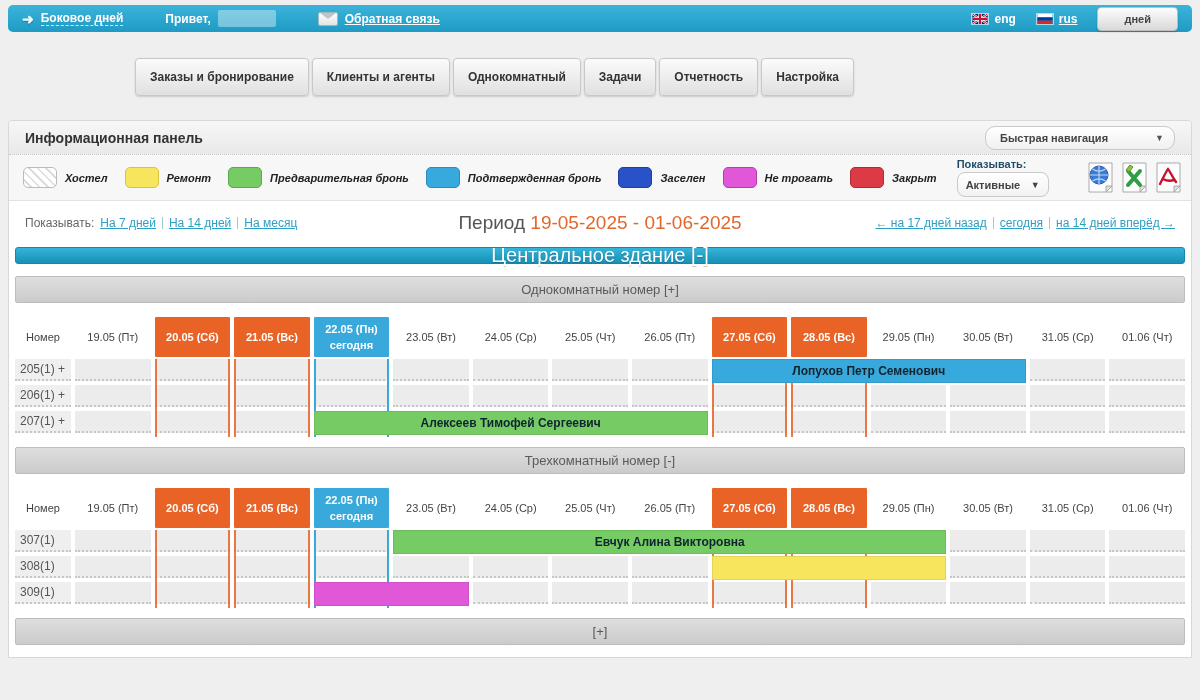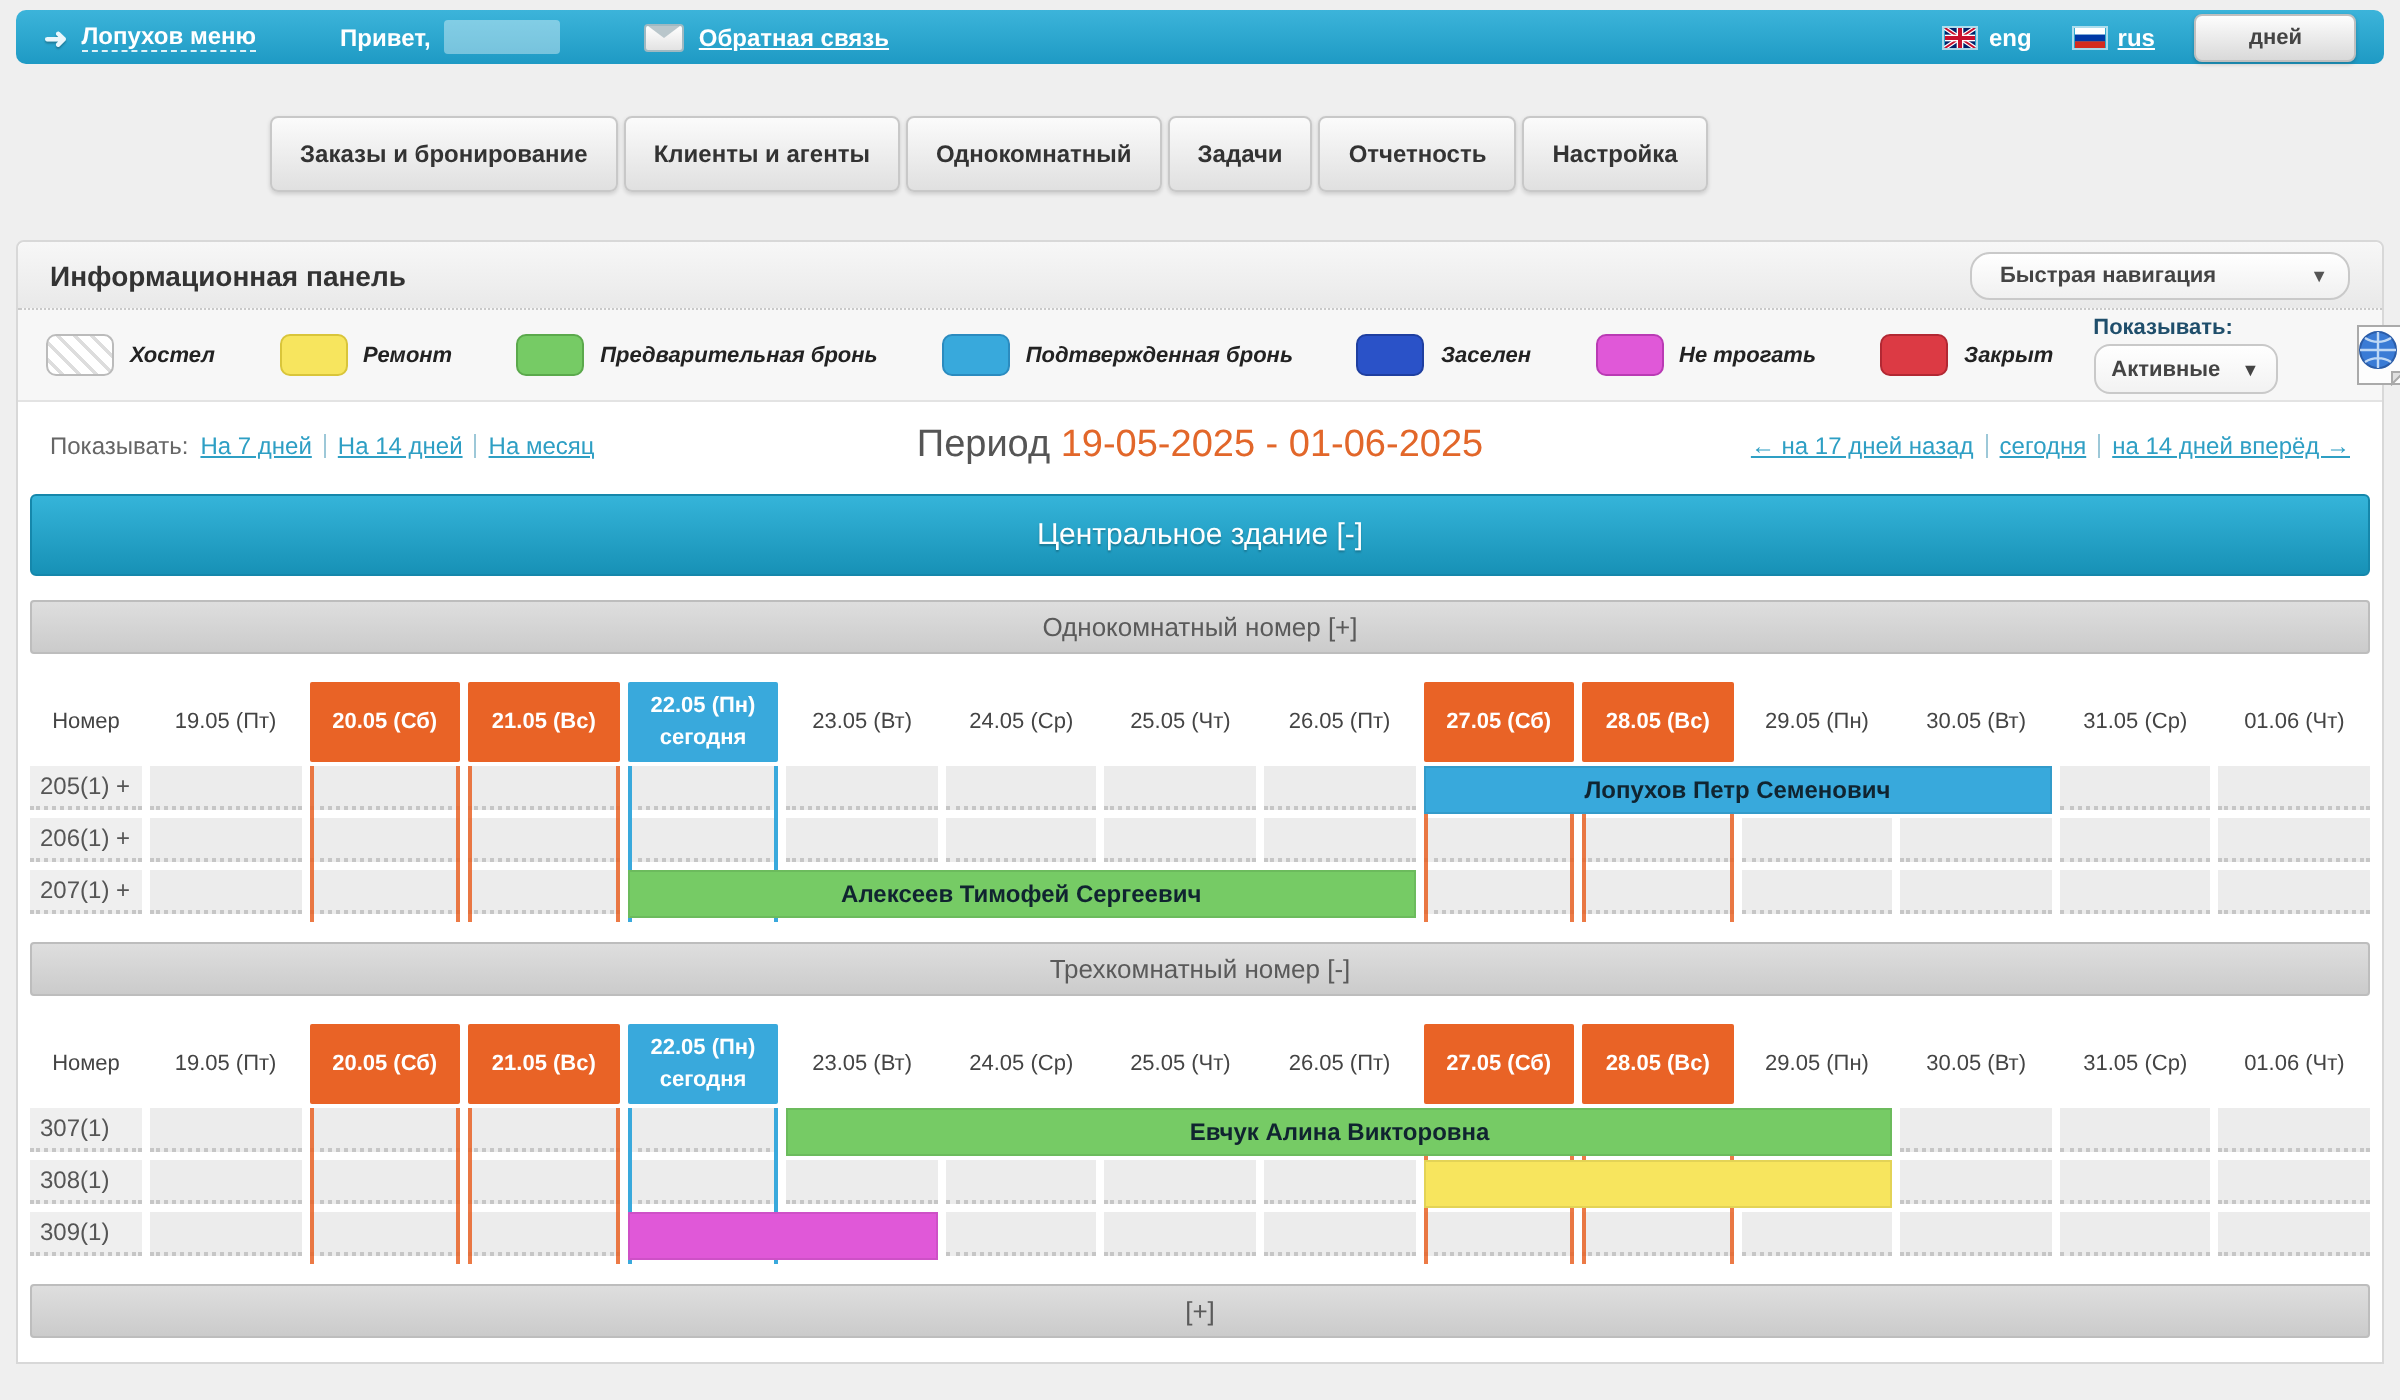--- a/index.html
+++ b/index.html
@@ -75,23 +75,23 @@
   
   .period-row { position:relative; height:44px; display:flex; align-items:center; padding:0 16px; background:#fff; }
   .ranges { display:flex; align-items:center; gap:6px; color:#666; font-size:12px; }
   .tlink { color:#2E9FC4; text-decoration:underline; cursor:pointer; font-size:12px; white-space:nowrap; }
   .sep { border-left:1px solid #9DC8D8; height:12px; }
   .period-center { position:absolute; left:0; right:0; text-align:center; font-size:19px; color:#555; pointer-events:none; }
   .period-value { color:#E2672A; }
   .nav-links { margin-left:auto; display:flex; align-items:center; gap:6px; }
   
   .building-bar {
-    margin:2px 6px 10px; height:41px; border-radius:3px;
+    margin:2px 6px 10px; height:17px; border-radius:3px;
     background:linear-gradient(#35B4D9,#1791B6); border:1px solid #1587AB;
-    color:#fff; font-size:15px; display:flex; align-items:center; justify-content:center;
+    color:#fff; font-size:20px; display:flex; align-items:center; justify-content:center;
     text-shadow:0 1px 1px rgba(0,0,0,.25); cursor:pointer;
   }
   .section-bar {
     margin:12px 6px; height:27px; border-radius:2px;
     background:linear-gradient(#DEDEDE,#CBCBCB); border:1px solid #BDBDBD;
     color:#5A5A5A; font-size:13px; display:flex; align-items:center; justify-content:center; cursor:pointer;
   }
   
   .cal { margin:14px 6px 4px; }
   .cal-row, .cal-body { display:grid; grid-template-columns:56px repeat(14,1fr); column-gap:4px; }
@@ -112,21 +112,21 @@
     box-shadow:0 0 0 1px rgba(0,0,0,.08) inset;
   }
 </style>
 </head>
 <body>
 
 <div class="topbar">
   <div class="left">
     <div class="tb-item">
       <span class="arrow-ic">➜</span>
-      <span class="dashed-link">Лопухов меню</span>
+      <span class="dashed-link">Боковое дней</span>
     </div>
     <div class="tb-item">
       <span>Привет,</span>
       <span class="redacted"></span>
     </div>
     <div class="tb-item">
       <span class="envelope"></span>
       <span class="solid-link">Обратная связь</span>
     </div>
   </div>
@@ -168,21 +168,21 @@
 
   <div class="panel-header">
     <span class="panel-title">Информационная панель</span>
     <div class="quicknav">
       <span>Быстрая навигация</span>
       <span class="caret">▼</span>
     </div>
   </div>
 
   <div class="legend-row">
-    <div class="legend-row" style="height:auto;background:none;border:0;padding:0;gap:32px;display:flex">
+    <div class="legend-row" style="height:auto;background:none;border:0;padding:0;gap:17px;display:flex">
         <div class="legend-item">
           <span class="swatch hatch" style="border-color: rgb(187, 187, 187);"></span>
           <span class="legend-label">Хостел</span>
         </div>
         <div class="legend-item">
           <span class="swatch" style="background: rgb(247, 229, 94); border-color: rgb(217, 197, 58);"></span>
           <span class="legend-label">Ремонт</span>
         </div>
         <div class="legend-item">
           <span class="swatch" style="background: rgb(118, 203, 101); border-color: rgb(91, 169, 76);"></span>

